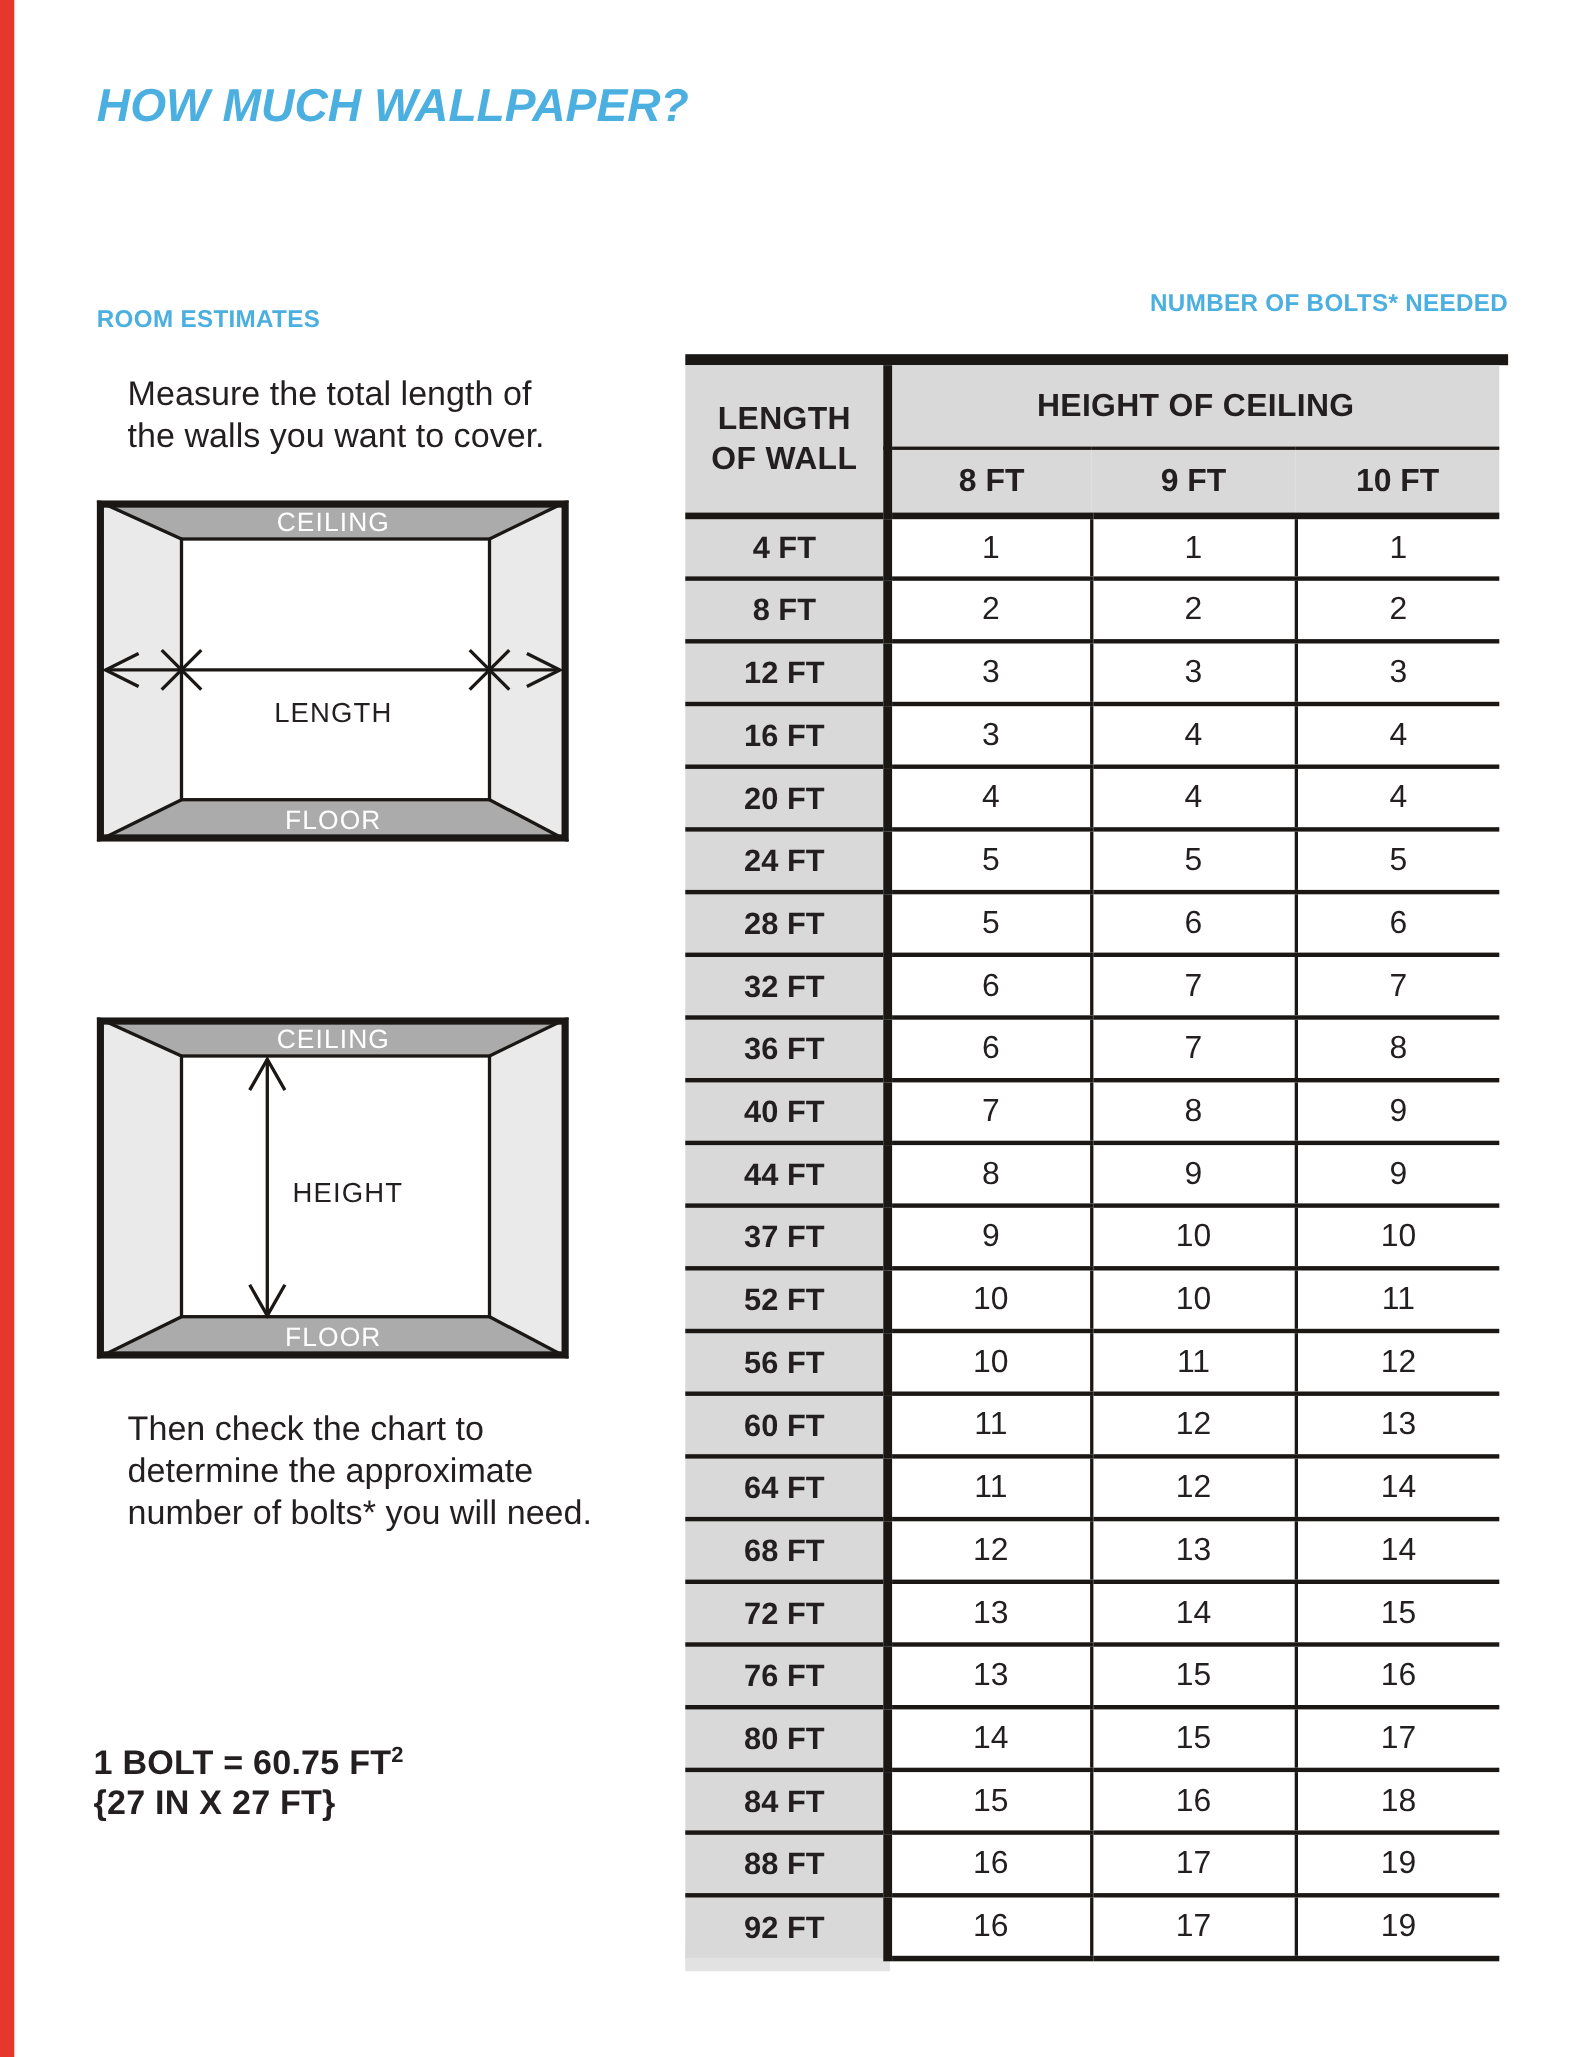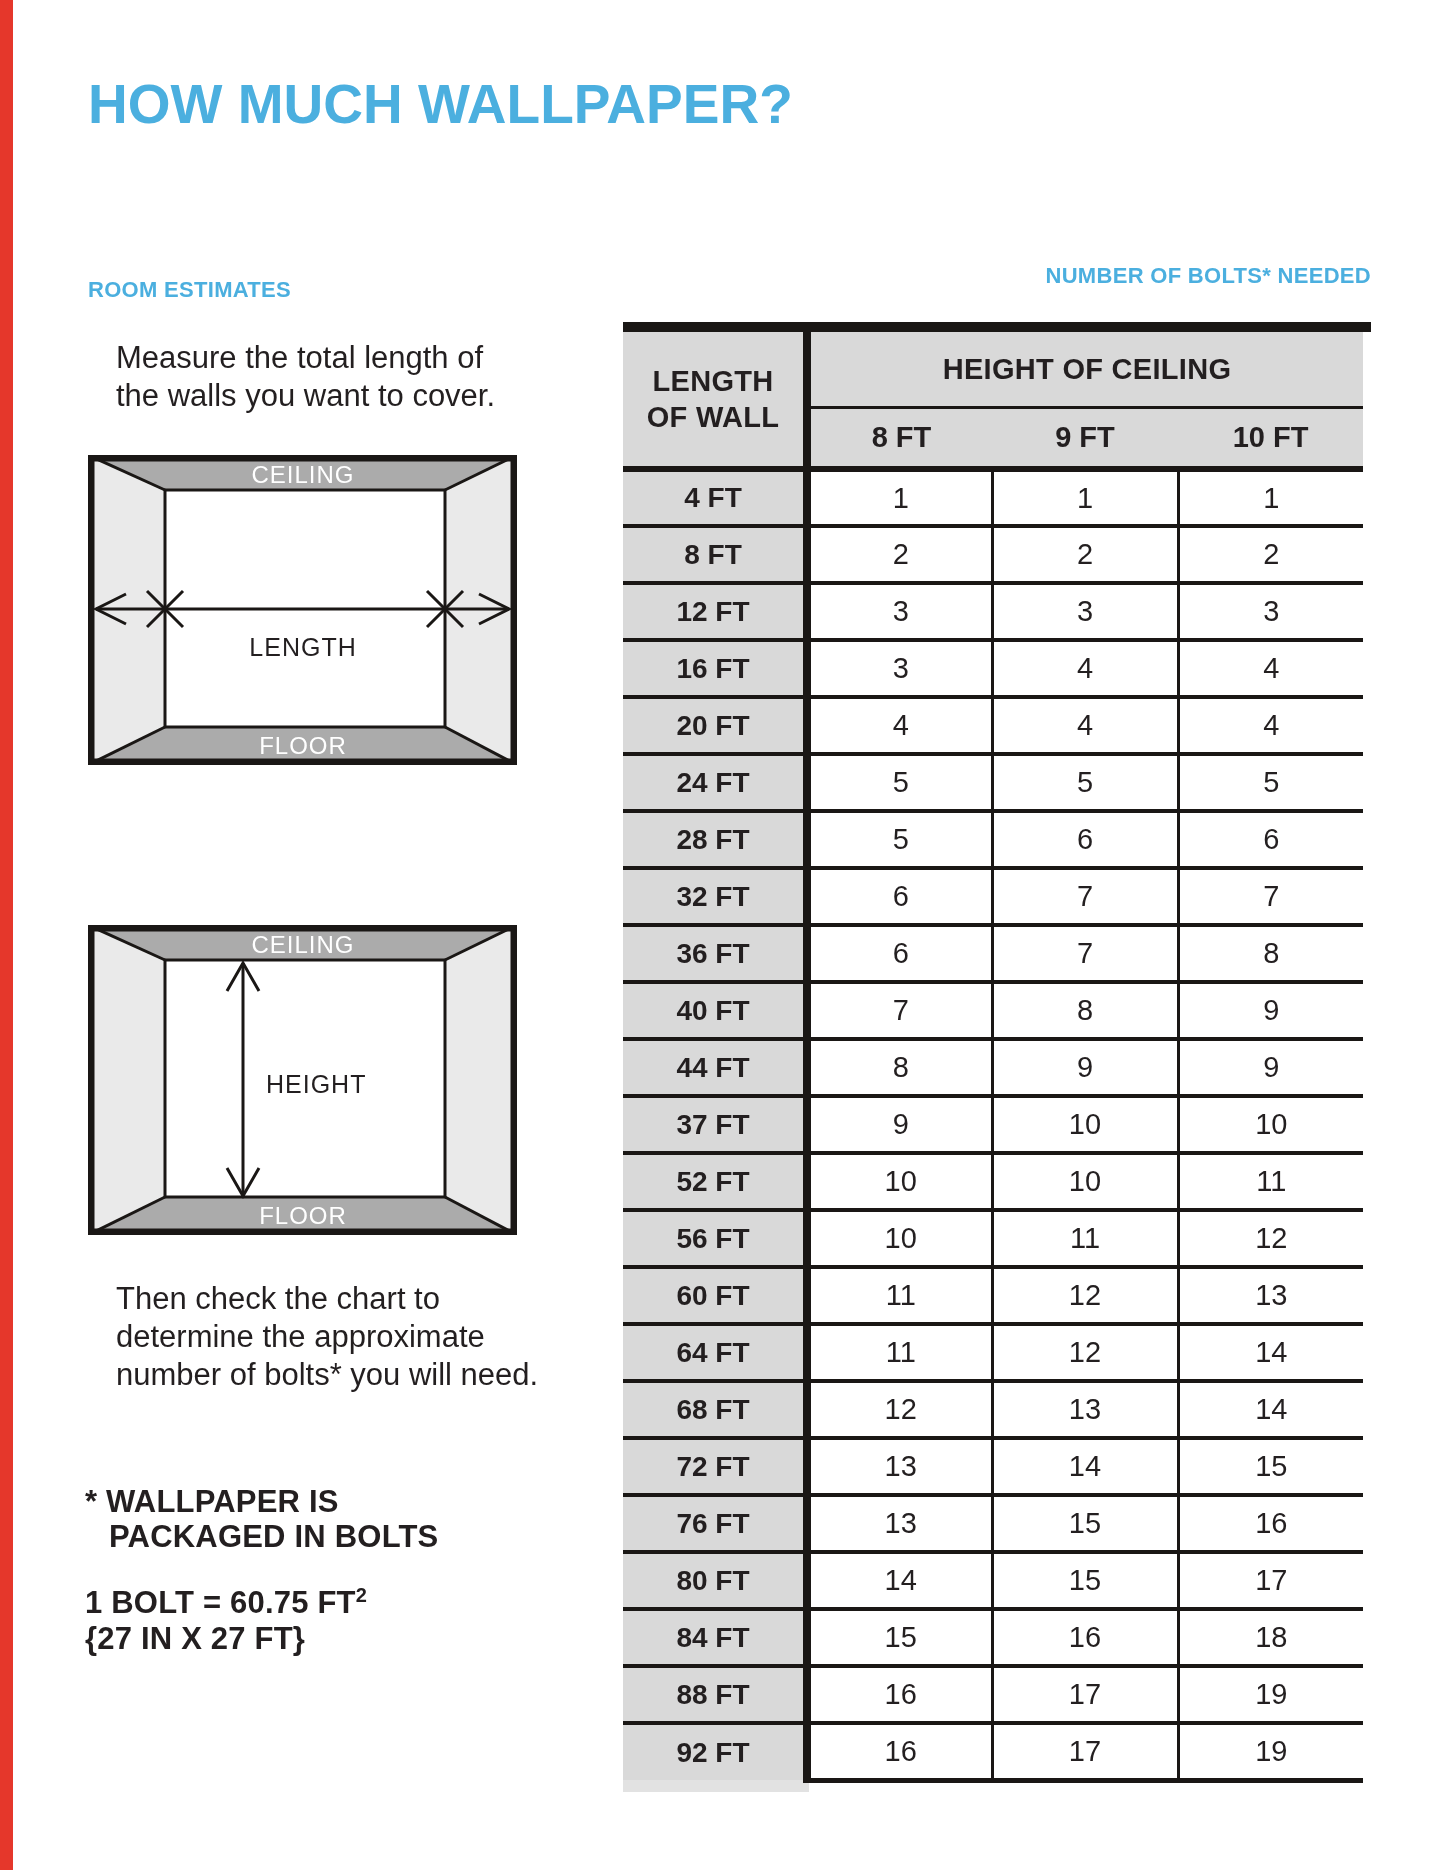--- a/index.html
+++ b/index.html
@@ -3,22 +3,22 @@
 <meta charset="utf-8">
 <style>
   html,body { margin:0; padding:0; background:#ffffff; }
   .page {
     position:relative; width:1445px; height:1870px; background:#ffffff;
     font-family:"Liberation Sans", sans-serif; color:#231f20; overflow:hidden;
   }
   .edge-stripe { position:absolute; left:0; top:0; width:13px; height:1870px; background:#e5372b; }
 
   .title {
-    position:absolute; left:88px; top:72px; font-size:55px; font-weight:bold;
-    color:#4bafdf; letter-spacing:0px; white-space:nowrap;
+    position:absolute; left:88px; top:72px; font-size:42px; font-weight:bold;
+    color:#4bafdf; letter-spacing:0px; white-space:nowrap;font-style:italic;
   }
   .section-hdr { font-size:22px; font-weight:bold; color:#4bafdf; letter-spacing:0.3px; white-space:nowrap; }
   #room-estimates { position:absolute; left:88px; top:277px; }
   #bolts-heading  { position:absolute; left:623px; top:263px; width:748px; text-align:right; }
 
   .para { position:absolute; left:88px; font-size:31px; line-height:38px; color:#231f20;margin-left:28px; }
   #para1 { top:339px; }
   #para2 { top:811px; }
   #para3 { top:1280px; }
 
@@ -125,24 +125,20 @@
       <text x="178" y="168" text-anchor="start" font-size="25" fill="#231f20" letter-spacing="1">HEIGHT</text>
     </svg>
   </div>
 
   <div id="para3" class="para">
     <span>Then check the chart to</span><br>
     <span>determine the approximate</span><br>
     <span>number of bolts* you will need.</span>
   </div>
 
-  <div class="footnote">
-    <span class="hang">* WALLPAPER IS</span>
-    <span class="indent">PACKAGED IN BOLTS</span>
-  </div>
 
   <div class="boltinfo">
     <span><span>1 BOLT = 60.75 FT</span><sup>2</sup></span><br>
     <span>{27 IN X 27 FT}</span>
   </div>
 
   <div class="table-wrap">
     <div class="topbar"></div>
     <div class="stub"></div>
     <table class="bolts">

